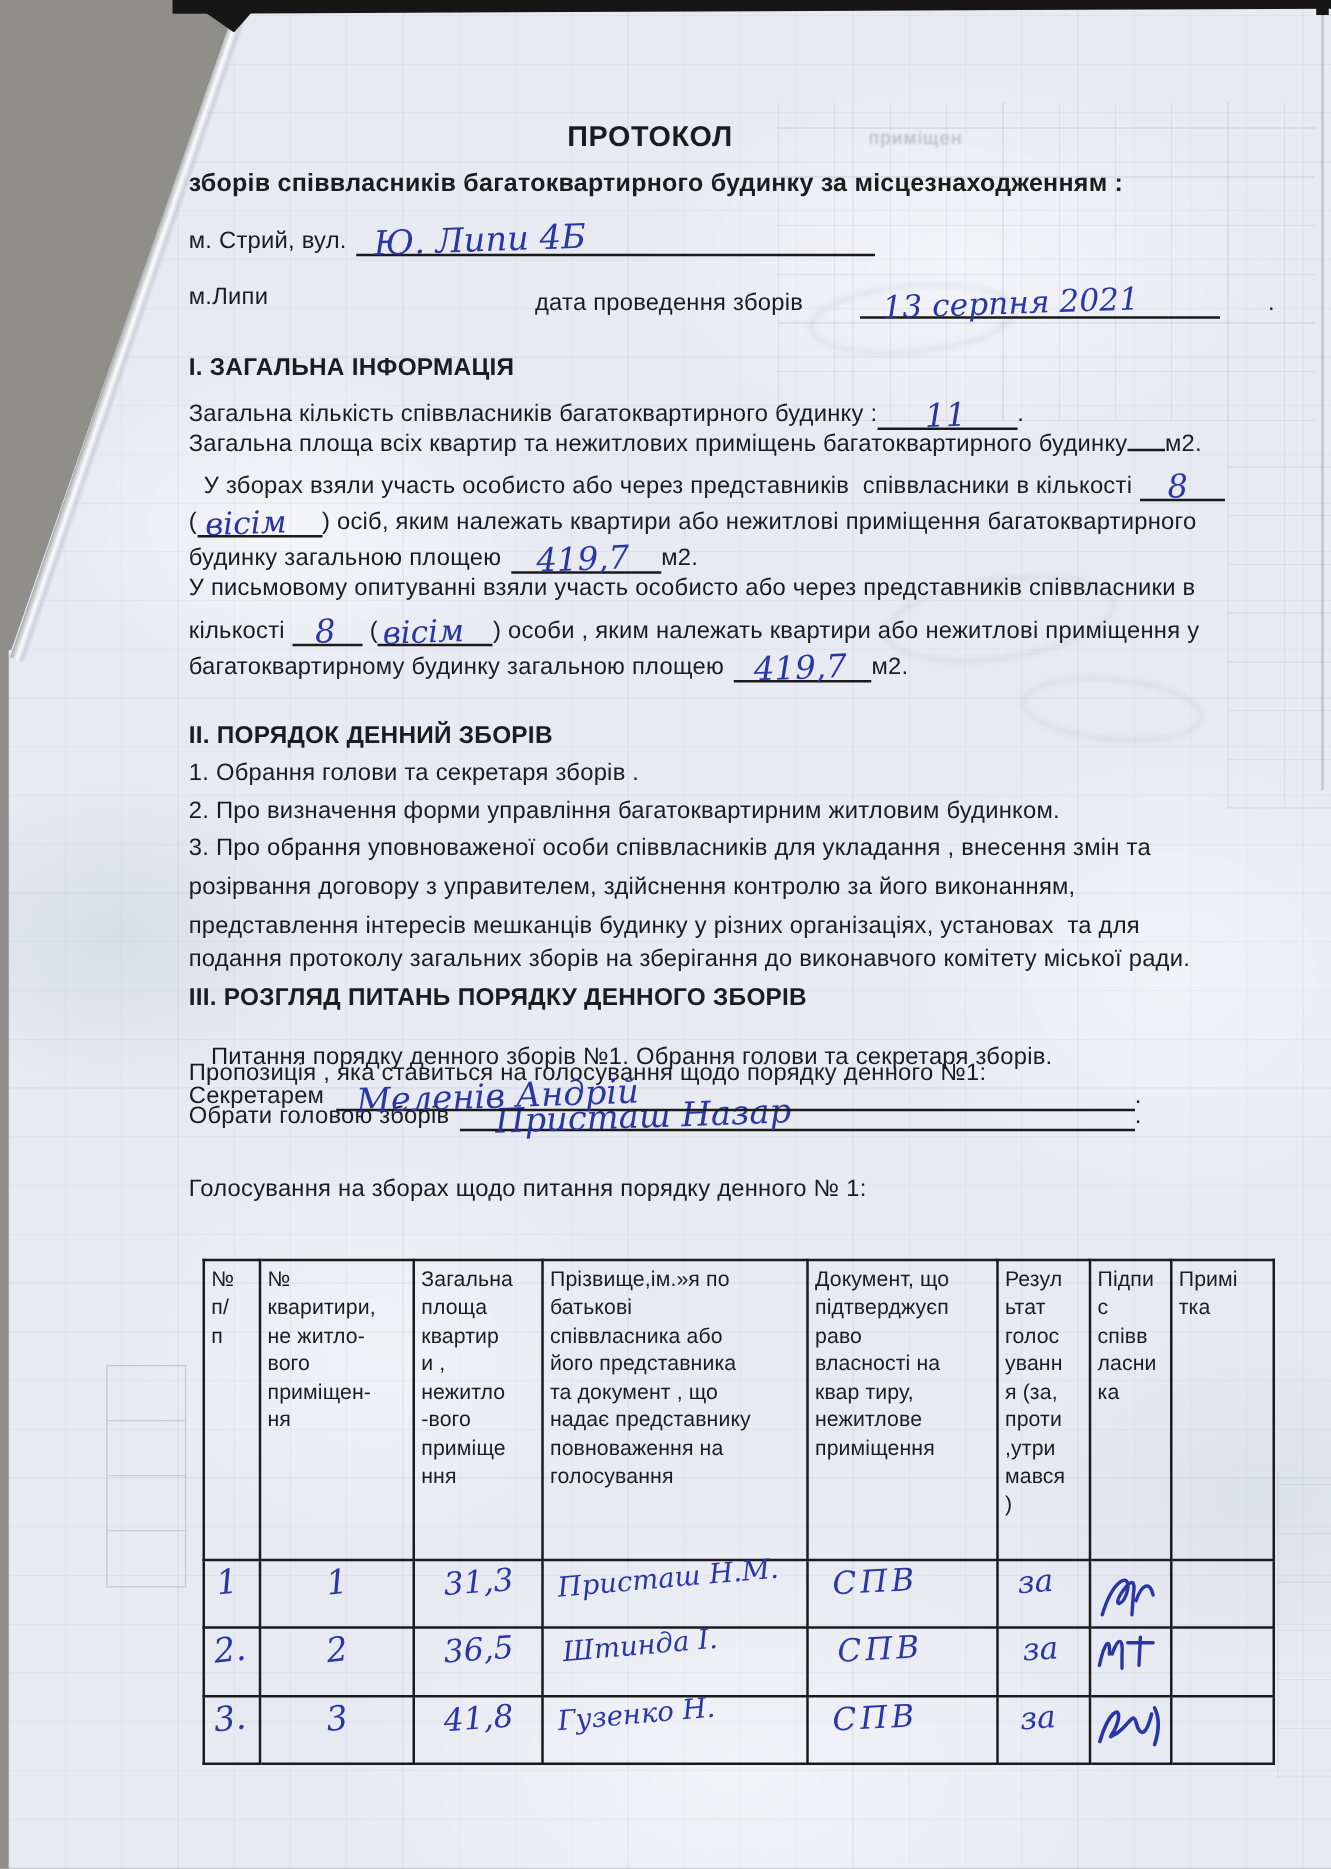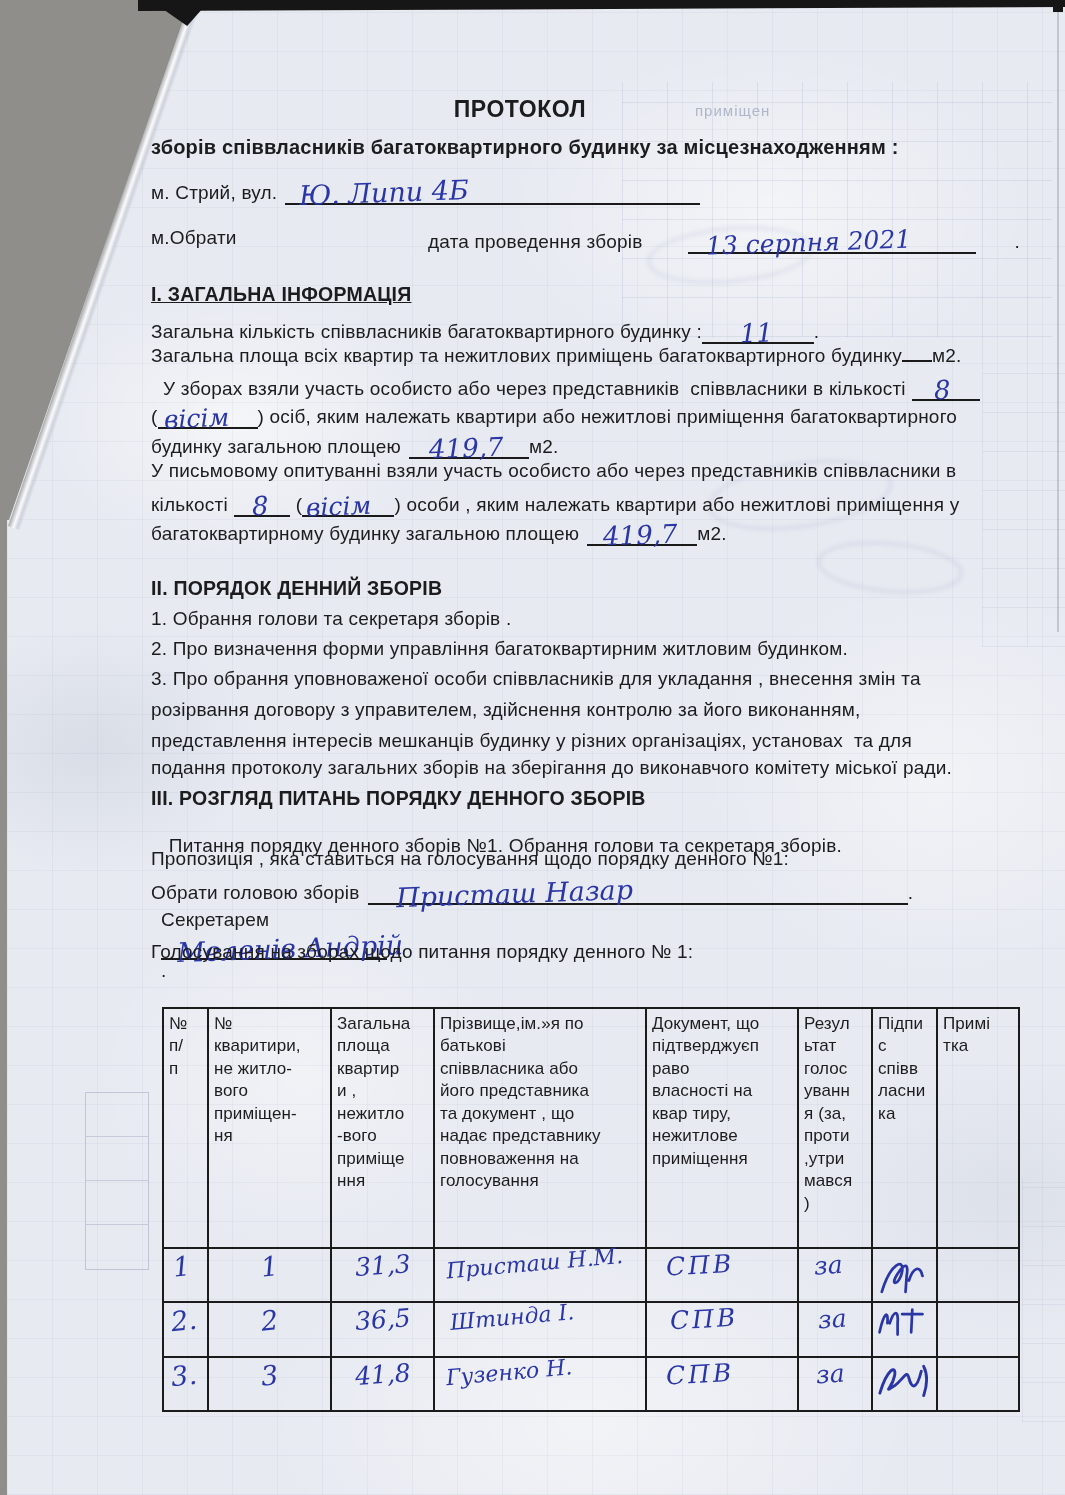--- a/index.html
+++ b/index.html
@@ -101,28 +101,28 @@
 <div class="content">
 
   <div class="t title">ПРОТОКОЛ</div>
   <div class="t subtitle">зборів співвласників багатоквартирного будинку за місцезнаходженням :</div>
 
   <div class="t row-flex" style="left:151px;top:176px;">
     <span class="body-line">м. Стрий, вул.</span>
     <span class="u" style="width:415px;margin-left:8px;"><span class="hand" style="font-size:27px;position:relative;top:3px;left:14px;">Ю. Липи 4Б</span></span>
   </div>
 
-  <div class="t body-line" style="left:151px;top:227px;">м.Обрати</div>
+  <div class="t body-line" style="left:151px;top:227px;">м.Липи</div>
   <div class="t row-flex" style="left:428px;top:227px;gap:38px;">
     <span class="body-line">дата проведення зборів</span>
     <span class="u" style="width:288px;margin-left:8px;"><span class="hand" style="font-size:25px;position:relative;top:3px;left:18px;">13 серпня 2021</span></span>
     <span class="suffix">.</span>
   </div>
 
-  <div class="t heading" style="left:151px;top:283px;text-decoration:underline;">І. ЗАГАЛЬНА ІНФОРМАЦІЯ</div>
+  <div class="t heading" style="left:151px;top:283px;">І. ЗАГАЛЬНА ІНФОРМАЦІЯ</div>
 
   <div class="t row-flex" style="left:151px;top:316px;">
     <span class="body-line">Загальна кількість співвласників багатоквартирного будинку :</span>
     <span class="u" style="width:112px;"><span class="hand" style="font-size:26px;position:relative;top:4px;left:38px;">11</span></span>
     <span class="suffix">.</span>
   </div>
 
   <div class="t row-flex" style="left:151px;top:345px;">
     <span class="body-line">Загальна площа всіх квартир та нежитлових приміщень багатоквартирного будинку</span>
     <span class="u" style="width:30px;"></span>
@@ -175,21 +175,21 @@
     <span class="body-line">Питання порядку денного зборів №1. </span><span class="body-line" style="font-weight:normal;">Обрання голови та секретаря зборів.</span>
   </div>
   <div class="t body-line" style="left:151px;top:848px;">Пропозиція , яка ставиться на голосування щодо порядку денного №1:</div>
 
   <div class="t row-flex" style="left:151px;top:876px;width:762px;">
     <span class="body-line">Обрати головою зборів</span>
     <span class="u" style="flex:1;margin-left:8px;"><span class="hand" style="font-size:27px;position:relative;top:4px;left:28px;">Присташ Назар</span></span>
     <span class="suffix">.</span>
   </div>
 
-  <div class="t row-flex" style="left:151px;top:909px;width:762px;flex-direction:column;">
+  <div class="t row-flex" style="left:151px;top:860px;width:762px;">
     <span class="body-line">Секретарем</span>
     <span class="u" style="flex:1;margin-left:10px;"><span class="hand" style="font-size:27px;position:relative;top:4px;left:16px;">Меленів Андрій</span></span>
     <span class="suffix">.</span>
   </div>
 
   <div class="t body-line" style="left:151px;top:941px;">Голосування на зборах щодо питання порядку денного № 1:</div>
 
   <table class="vote">
     <colgroup>
       <col style="width:45px">

